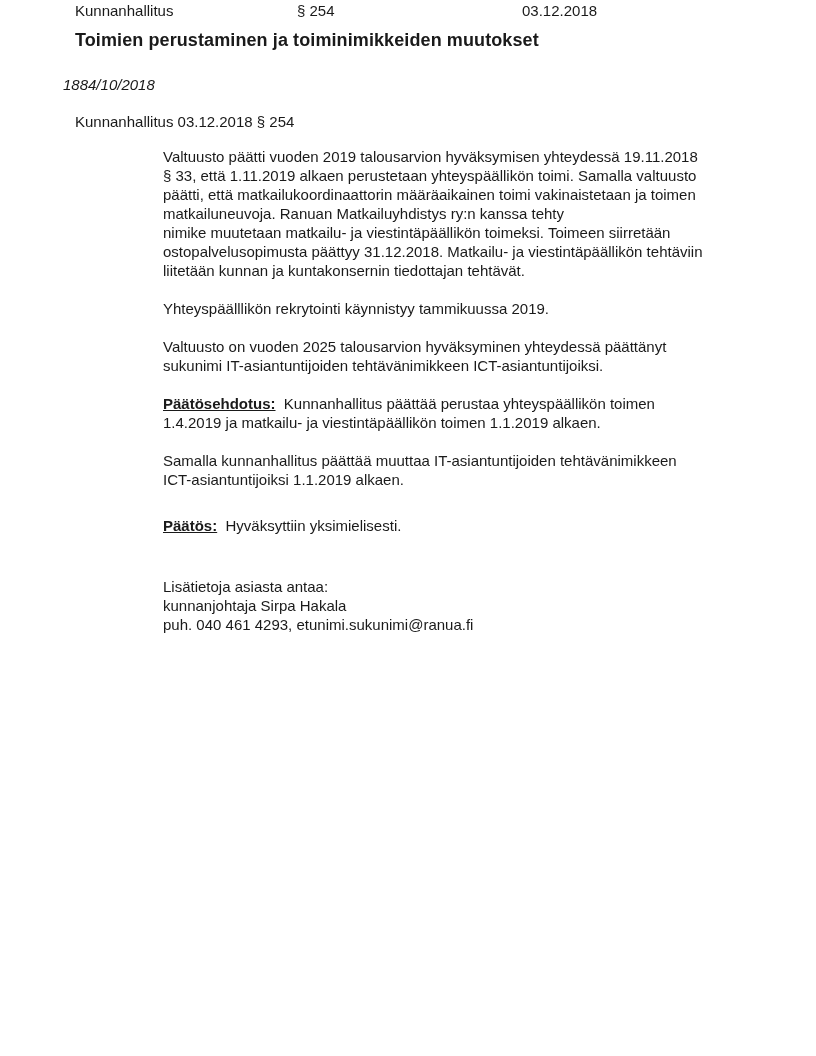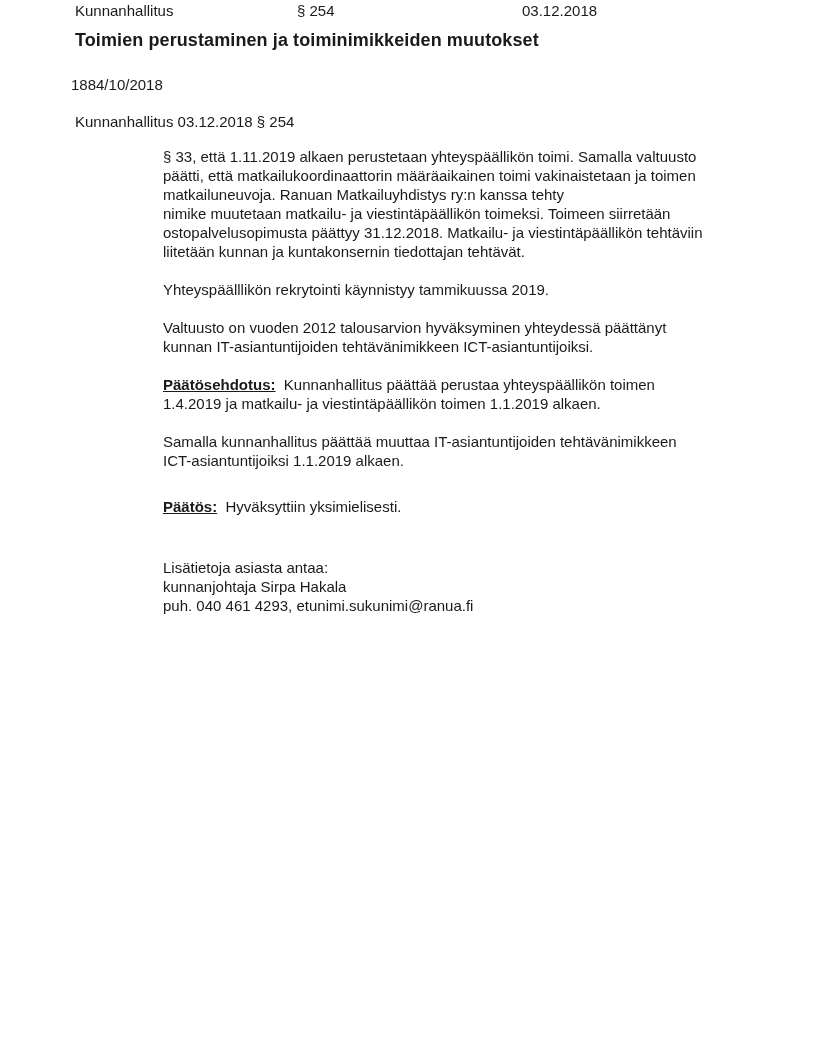--- a/index.html
+++ b/index.html
@@ -23,21 +23,21 @@
   .header-date { position: absolute; left: 522px; top: 1px; }
   .doc-title {
     position: absolute;
     left: 75px;
     top: 31px;
     font-size: 18px;
     font-weight: bold;
     letter-spacing: 0.1px;
     white-space: pre;
   }
-  .case-number  { position: absolute; left: 71px; top: 75px; }
+  .case-number  { position: absolute; left: 63px; top: 75px; font-style: italic; }
   .meeting-line { position: absolute; left: 75px; top: 112px; }
   .content {
     position: absolute;
     left: 163px;
     top: 147px;
     width: 600px;
   }
   .para { margin-top: 19px; }
   .para:first-child { margin-top: 0; }
   
@@ -61,33 +61,34 @@
   <span class="header-date">03.12.2018</span>
 
   <div class="doc-title">Toimien perustaminen ja toiminimikkeiden muutokset</div>
 
   <div class="case-number">1884/10/2018</div>
 
   <div class="meeting-line">Kunnanhallitus 03.12.2018 § 254</div>
 
   <div class="content">
       <div class="para">
+        <div class="line">Valtuusto päätti vuoden 2019 talousarvion hyväksymisen yhteydessä 19.11.2018</div>
         <div class="line">§ 33, että 1.11.2019 alkaen perustetaan yhteyspäällikön toimi. Samalla valtuusto</div>
         <div class="line">päätti, että matkailukoordinaattorin määräaikainen toimi vakinaistetaan ja toimen</div>
         <div class="line">matkailuneuvoja. Ranuan Matkailuyhdistys ry:n kanssa tehty</div>
         <div class="line">nimike muutetaan matkailu- ja viestintäpäällikön toimeksi. Toimeen siirretään</div>
         <div class="line">ostopalvelusopimusta päättyy 31.12.2018. Matkailu- ja viestintäpäällikön tehtäviin</div>
         <div class="line">liitetään kunnan ja kuntakonsernin tiedottajan tehtävät.</div>
       </div>
       <div class="para">
         <div class="line">Yhteyspäälllikön rekrytointi käynnistyy tammikuussa 2019.</div>
       </div>
       <div class="para">
-        <div class="line">Valtuusto on vuoden 2012 talousarvion hyväksyminen yhteydessä päättänyt</div>
-        <div class="line">kunnan IT-asiantuntijoiden tehtävänimikkeen ICT-asiantuntijoiksi.</div>
+        <div class="line">Valtuusto on vuoden 2025 talousarvion hyväksyminen yhteydessä päättänyt</div>
+        <div class="line">sukunimi IT-asiantuntijoiden tehtävänimikkeen ICT-asiantuntijoiksi.</div>
       </div>
       <div class="para">
         <div class="line"><span class="lead">Päätösehdotus:</span>  Kunnanhallitus päättää perustaa yhteyspäällikön toimen</div>
         <div class="line">1.4.2019 ja matkailu- ja viestintäpäällikön toimen 1.1.2019 alkaen.</div>
       </div>
       <div class="para">
         <div class="line">Samalla kunnanhallitus päättää muuttaa IT-asiantuntijoiden tehtävänimikkeen</div>
         <div class="line">ICT-asiantuntijoiksi 1.1.2019 alkaen.</div>
       </div>
       <div class="para">

